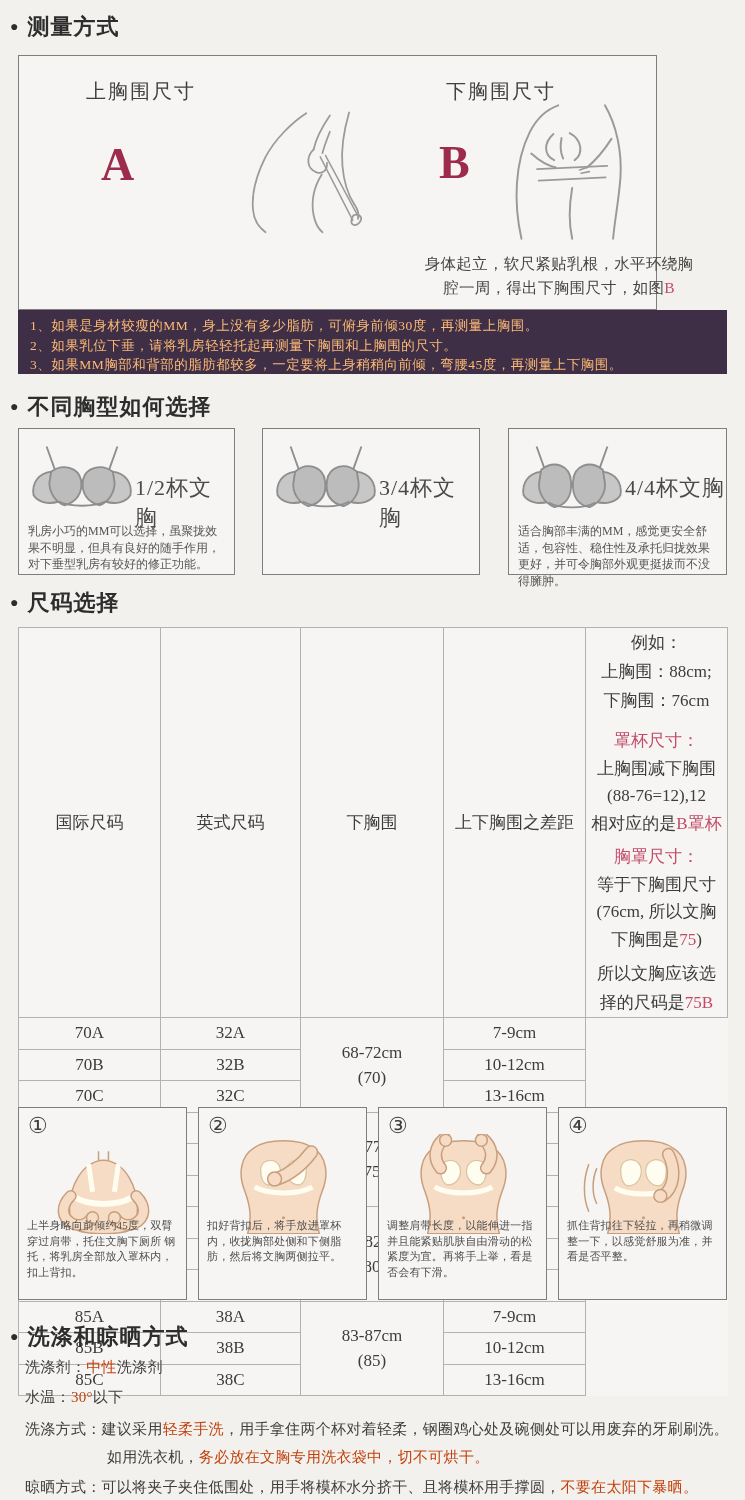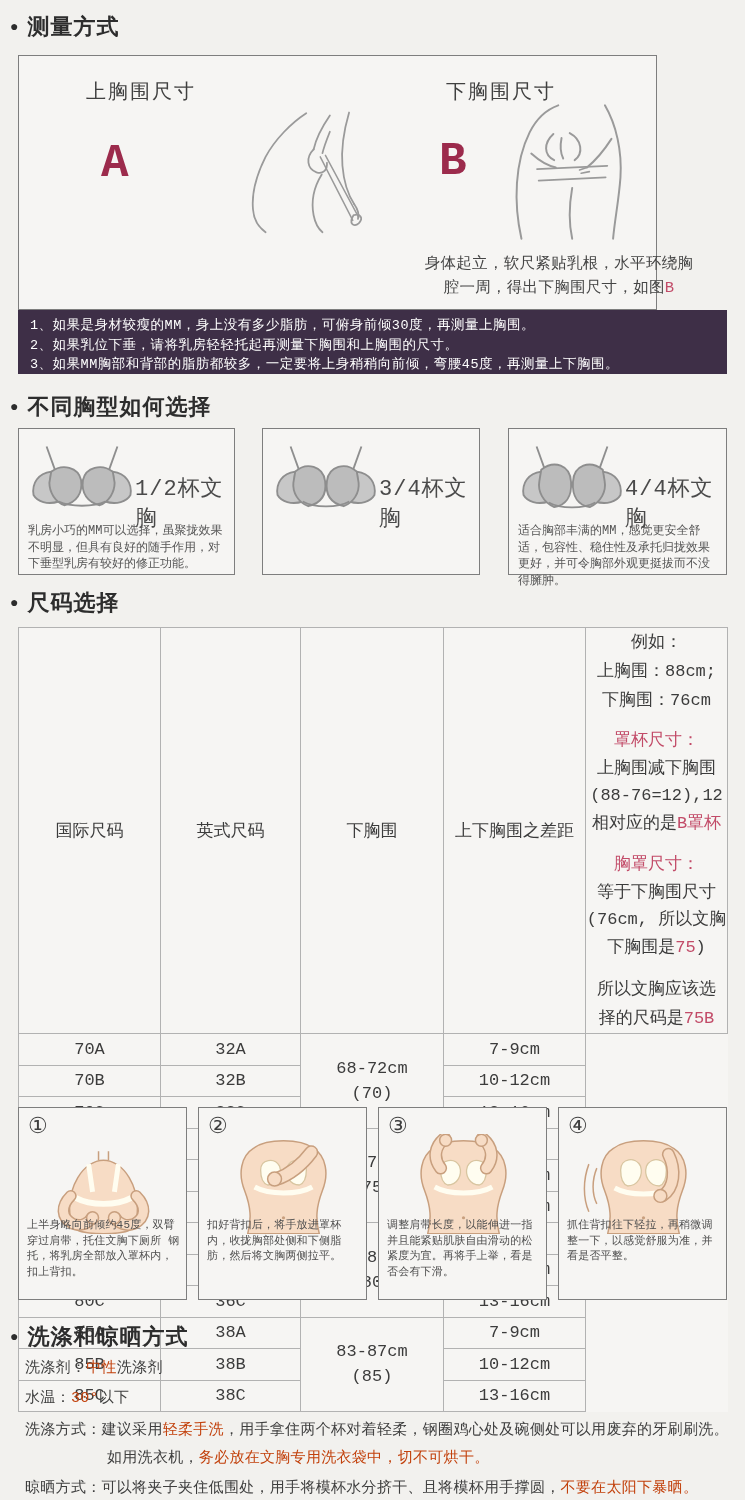--- a/index.html
+++ b/index.html
@@ -1,35 +1,35 @@
 <!DOCTYPE html>
 <html><head>
 <meta charset="utf-8">
 <style>
   html,body{margin:0;padding:0;background:#dcdcdc;}
   .page{position:relative;width:745px;height:1500px;margin:0 auto;background:#f2f1ee;
-        font-family:Liberation Mono, monospace;overflow:hidden;color:#3c3c3c;}
+        font-family:Liberation Serif, serif;overflow:hidden;color:#3c3c3c;}
   .abs{position:absolute;}
   .sec-title{position:absolute;left:10px;font-size:22px;font-weight:600;color:#2d2d2d;letter-spacing:1px;}
   .sec-title .dot{font-size:14px;margin-right:8px;position:relative;top:-3px;}
   .panel{position:absolute;background:#f6f5f3;border:1px solid #7e7e7e;box-sizing:border-box;}
   .mini-h{position:absolute;font-size:20px;color:#404040;letter-spacing:2px;}
   .big-letter{position:absolute;font-size:46px;font-weight:bold;color:#9c2b4c;}
   .cap{position:absolute;font-size:15.5px;line-height:24px;color:#454545;text-align:center;letter-spacing:0.3px;}
   .notes{position:absolute;left:18px;top:310px;width:685px;height:52px;padding:6px 12px;
-         background:#3e2f47;color:#ffffff;font-size:13.5px;line-height:19.5px;letter-spacing:0.5px;}
+         background:#3e2f47;color:#fdba74;font-size:13.5px;line-height:19.5px;letter-spacing:0.5px;}
   .cup-label{position:absolute;left:116px;top:44px;font-size:22px;color:#4a4a4a;letter-spacing:1px;}
   .cup-desc{position:absolute;left:9px;right:8px;top:94px;font-size:12px;line-height:16.5px;color:#555;}
   .size-table{position:absolute;left:18px;top:627px;width:709px;border-collapse:collapse;table-layout:fixed;background:#f6f5f3;}
   .size-table th,.size-table td{border:1px solid #b2b2b2;font-size:17px;font-weight:normal;color:#3c3c3c;text-align:center;padding:0;}
   .size-table thead tr{height:44px;}
   .size-table tbody tr{height:31.5px;}
   .band-cell div{line-height:25px;}
   .example-cell{text-align:left;vertical-align:top;padding:10px 4px 0 13px;font-size:15px;line-height:29px;}
-  .ex-block{margin:0;} .gap12{margin-top:12px;} .gap16{margin-top:14px;}
+  .ex-block{margin:0;} .gap12{margin-top:12px;} .gap16{margin-top:6px;}
   .lh27{line-height:27.5px;}
   .pinkred{color:#c24b68;} .red{color:#c2410c;} 
   .step-num{position:absolute;left:9px;top:5px;font-size:22px;color:#3f3f3f;}
   .step-desc{position:absolute;left:8px;right:5px;top:110px;font-size:11px;line-height:15.5px;color:#4e4e4e;letter-spacing:0.2px;}
   .wash-line{position:absolute;left:25px;font-size:15px;color:#3e3e3e;white-space:nowrap;letter-spacing:0.3px;}
   svg{display:block;}
 </style>
 </head>
 <body>
 

